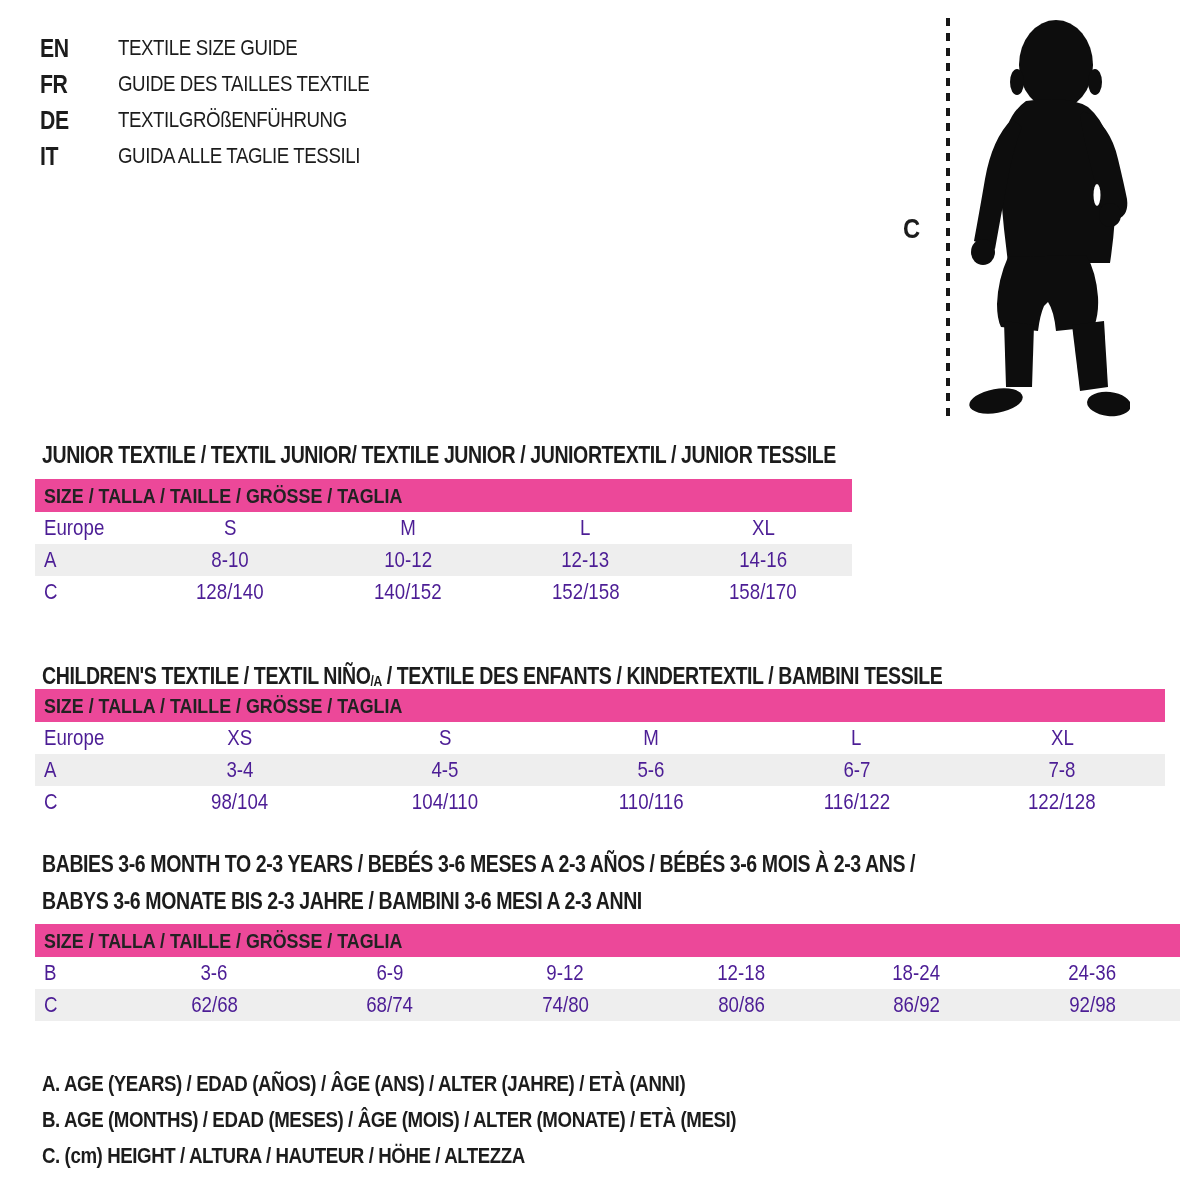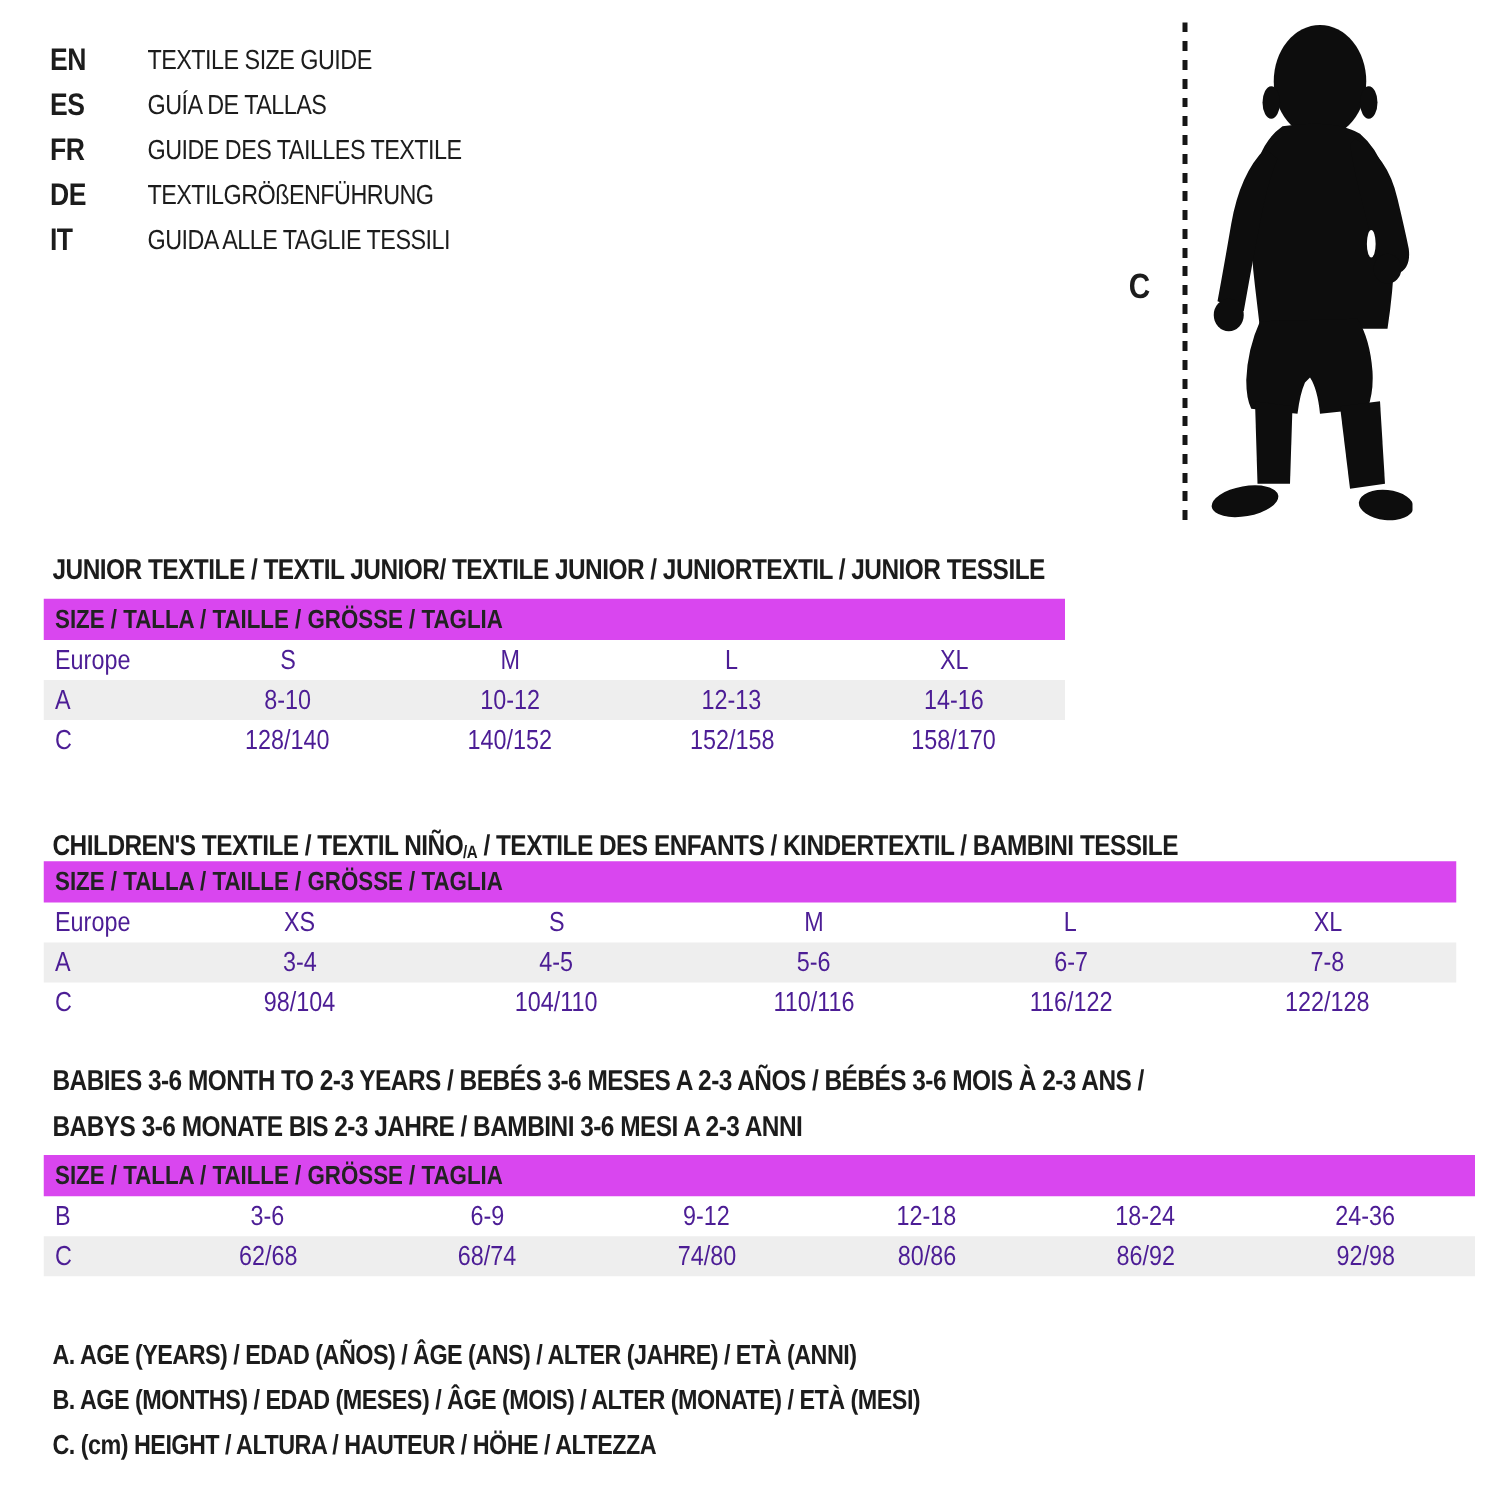--- a/index.html
+++ b/index.html
@@ -23,21 +23,21 @@
     background:repeating-linear-gradient(to bottom,#161616 0 8px,transparent 8px 15px);}
   .c-label{left:903px;top:213px;font-size:28px;font-weight:700;}
   .toddler{left:968px;top:19px;}
 
   
   .heading{font-size:23px;font-weight:700;letter-spacing:-0.5px;}
   .subscript{font-size:0.62em;vertical-align:-0.15em;}
 
   
   .table{background:#ffffff;}
-  .t-header{height:33px;background:#d946ef;display:flex;align-items:center;
+  .t-header{height:33px;background:#ec4899;display:flex;align-items:center;
     padding-left:9px;font-size:21px;font-weight:700;color:#222;box-sizing:border-box;}
   .t-row{display:flex;height:32px;align-items:center;font-size:22px;color:#4c1d95;}
   .t-row.alt{background:#eeeeee;}
   .t-label{padding-left:9px;box-sizing:border-box;}
   .t-cell{flex:1;text-align:center;}
   .junior-table .t-label{width:13%;}
   .children-table .t-label{width:9%;}
   .babies-table .t-label{width:8%;}
 
   
@@ -46,24 +46,20 @@
 </style>
 </head>
 <body>
 
 <div class="abs lang-block">
   <div class="lang-row">
     <span class="lang-code"><span class="sq">EN</span></span>
     <span class="lang-title"><span class="sq">TEXTILE SIZE GUIDE</span></span>
   </div>
   <div class="lang-row">
-    <span class="lang-code"><span class="sq">ES</span></span>
-    <span class="lang-title"><span class="sq">GUÍA DE TALLAS</span></span>
-  </div>
-  <div class="lang-row">
     <span class="lang-code"><span class="sq">FR</span></span>
     <span class="lang-title"><span class="sq">GUIDE DES TAILLES TEXTILE</span></span>
   </div>
   <div class="lang-row">
     <span class="lang-code"><span class="sq">DE</span></span>
     <span class="lang-title"><span class="sq">TEXTILGRÖßENFÜHRUNG</span></span>
   </div>
   <div class="lang-row">
     <span class="lang-code"><span class="sq">IT</span></span>
     <span class="lang-title"><span class="sq">GUIDA ALLE TAGLIE TESSILI</span></span>

